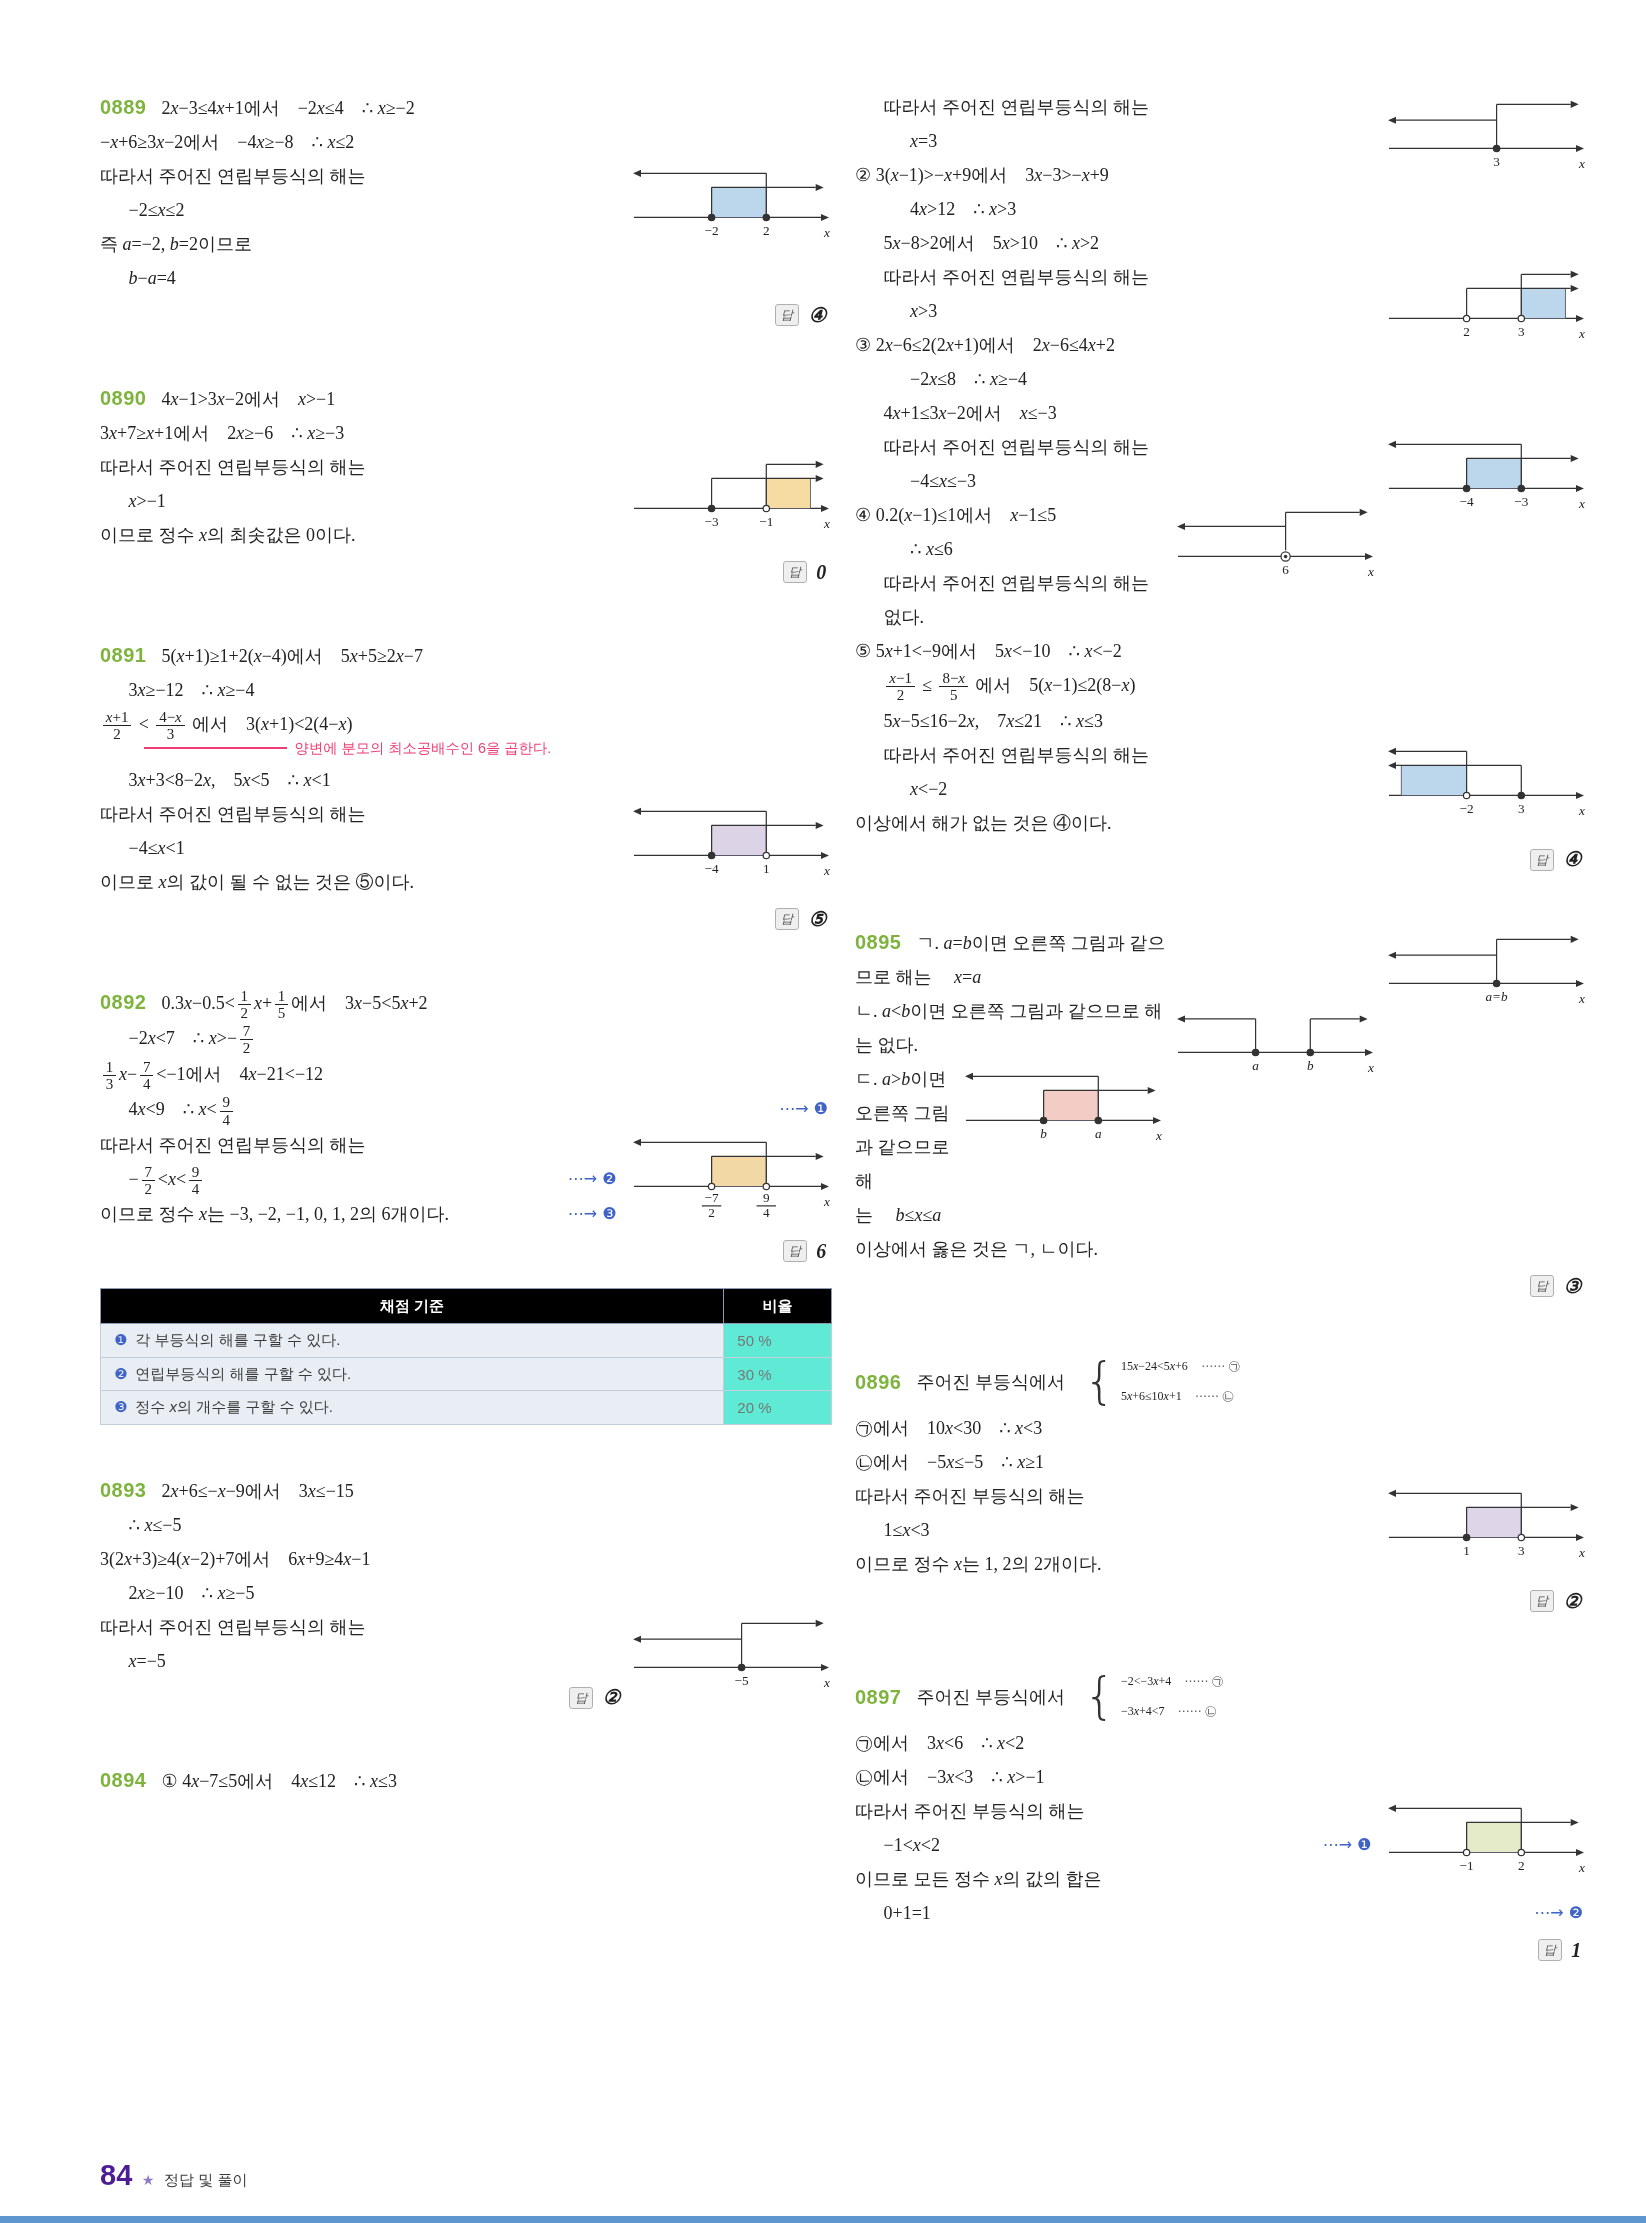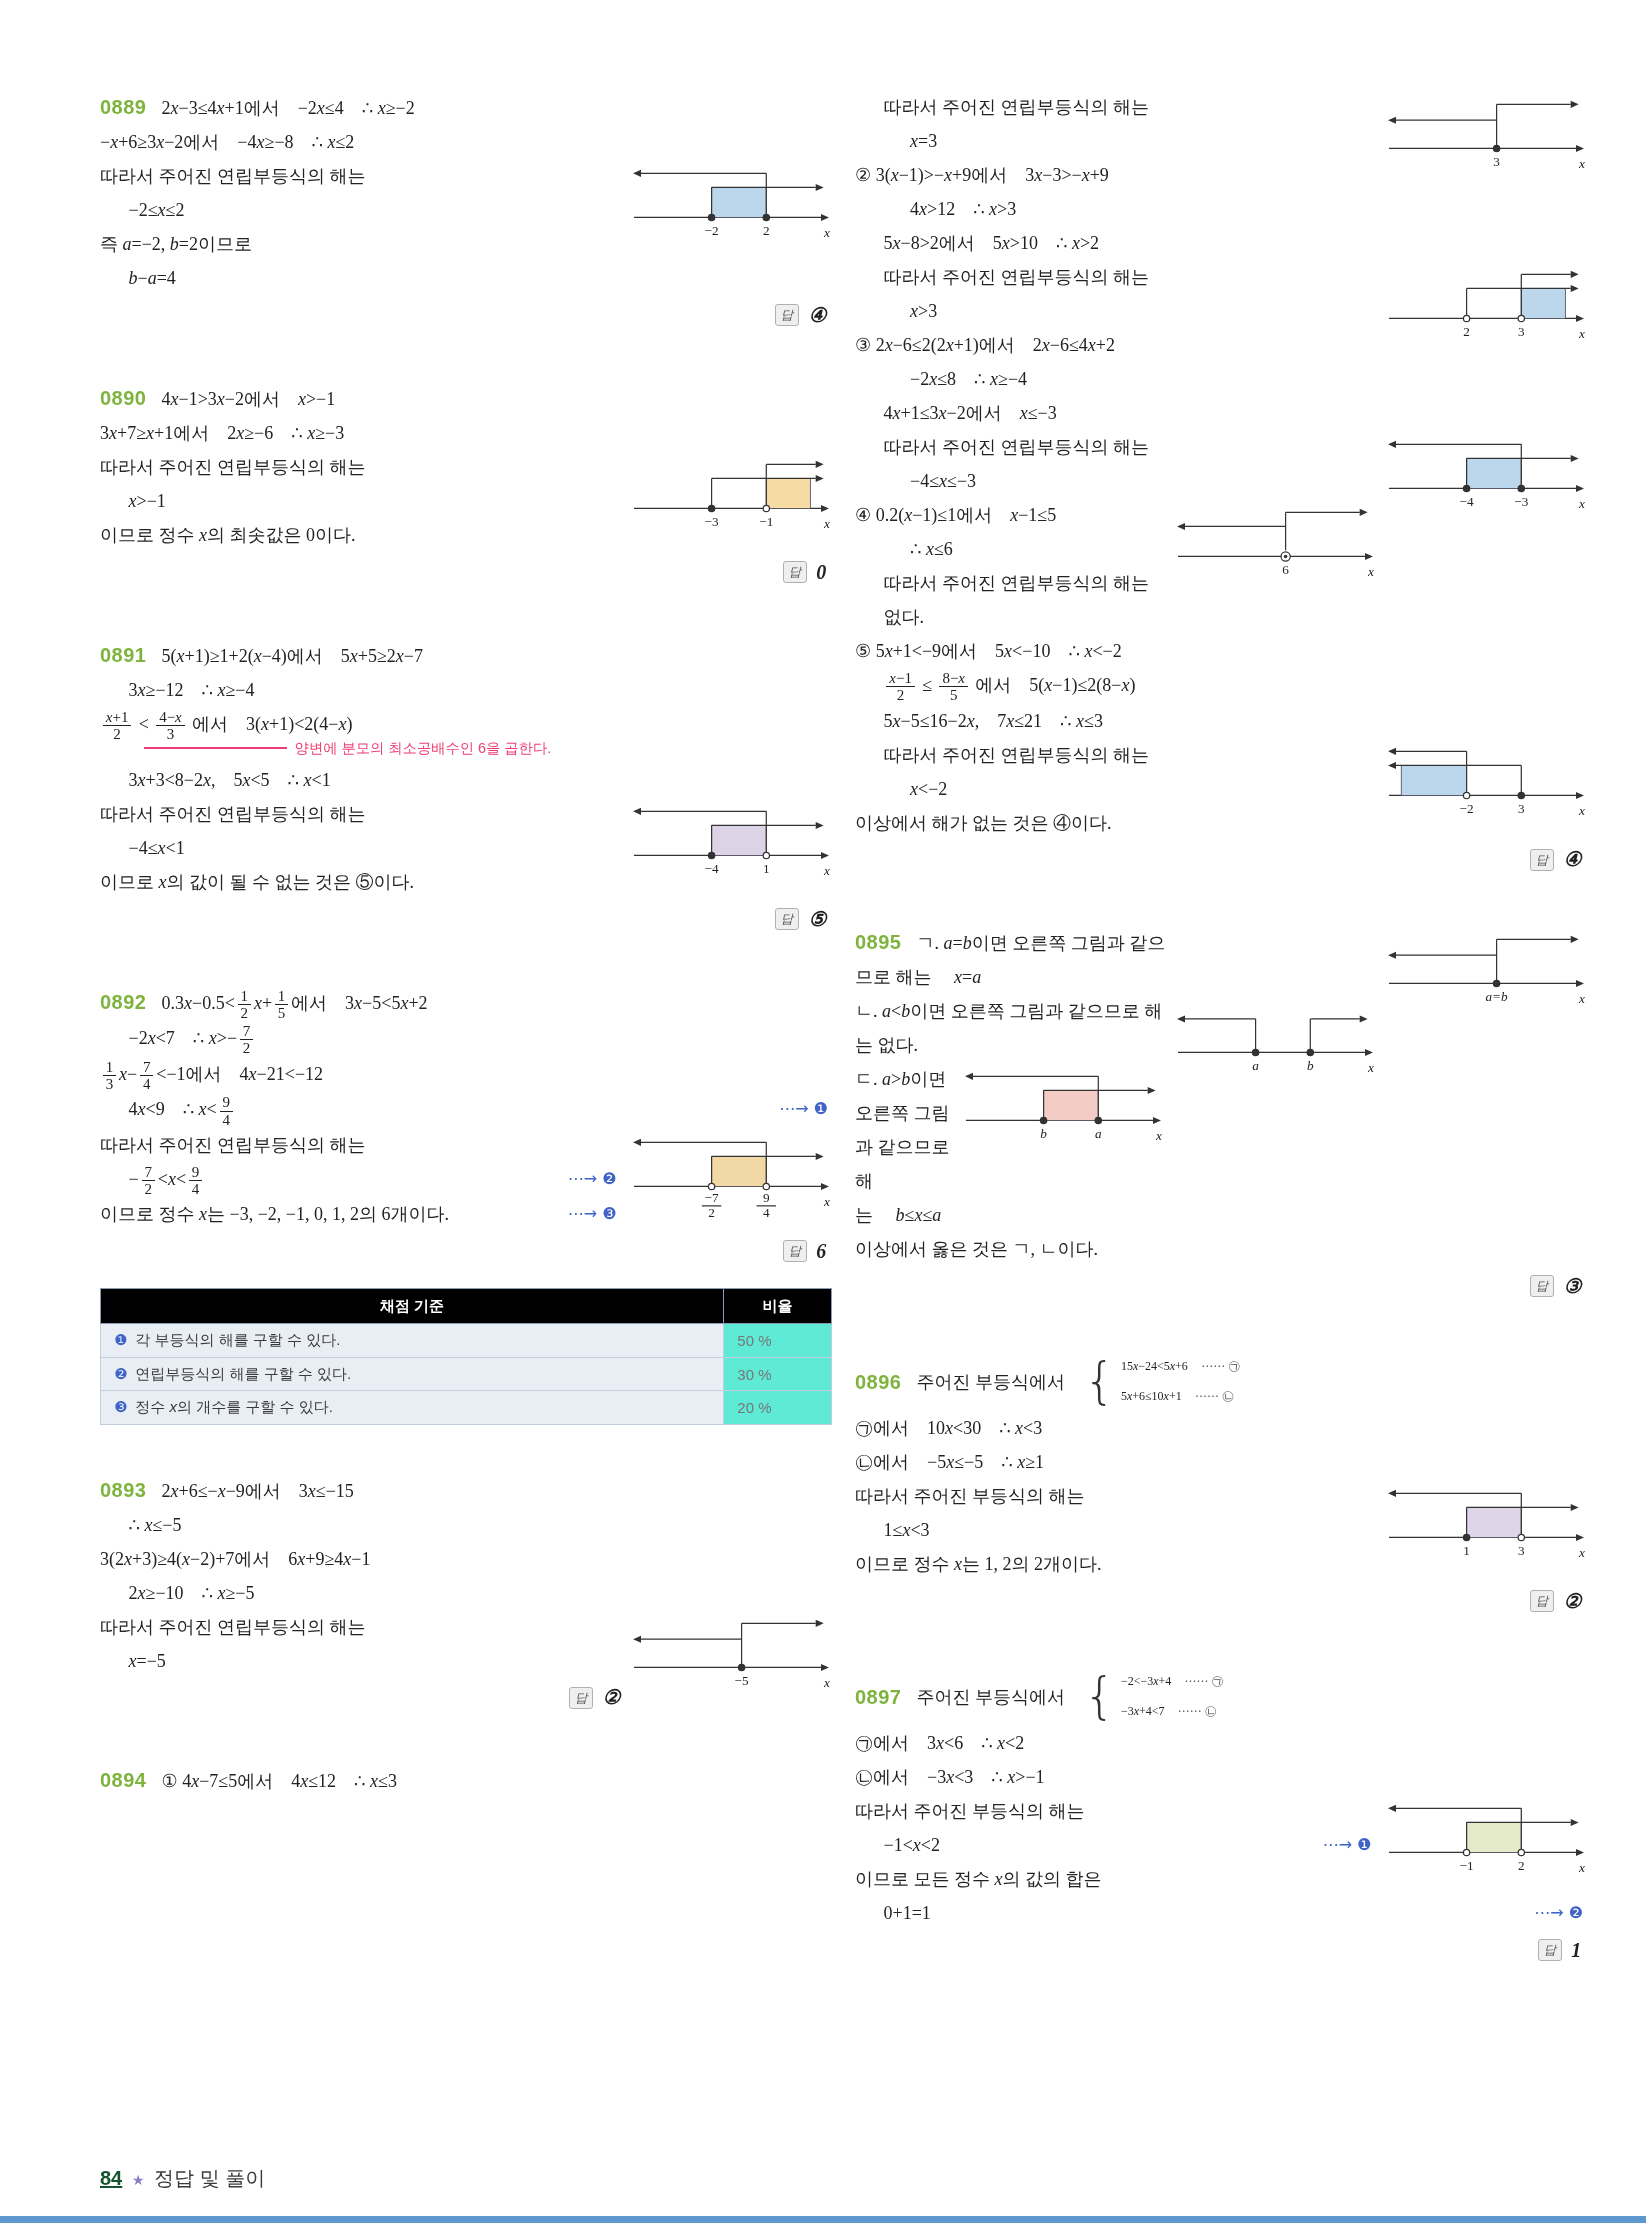--- a/index.html
+++ b/index.html
@@ -41,23 +41,23 @@
   .rubric{border-collapse:collapse;margin:19px 0 48px;width:100%;
         font-family:"Liberation Sans","DejaVu Sans",sans-serif;font-size:15px;}
   .rubric th{background:#000000;color:#fff;font-weight:bold;padding:7.6px 9.5px;
         border:1px solid #8d9cb5;font-size:15px;}
   .rubric td{background:#e9eef5;padding:6.7px 13.3px;border:1px solid #c3cedd;color:#3a3a3a;}
   .rubric th.pct{width:88px;}
   .rubric td.pct{background:#5eead4;text-align:left;color:#777;}
   .rmark{color:#3f63c6;margin-right:7.6px;}
   .footer{position:absolute;left:100px;bottom:32px;display:flex;align-items:baseline;gap:9.5px;
         font-family:"Liberation Sans","DejaVu Sans",sans-serif;}
-  .fpage{font-size:20px;font-weight:bold;color:#14532d;text-decoration:underline;}
+  .fpage{font-size:29px;font-weight:bold;color:#4c1d95;}
   .fstar{color:#8d7cc4;font-size:14.3px;}
-  .flabel{font-size:20px;color:#3a3a3a;}
+  .flabel{font-size:15px;color:#3a3a3a;}
   .bottombar{position:absolute;left:0;bottom:0;width:100%;height:7.6px;background:#5e97d0;}
   i{font-style:italic;}
 </style>
 </head>
 <body>
 
 <div class="page">
   <div class="columns">
 
     <div class="col">

